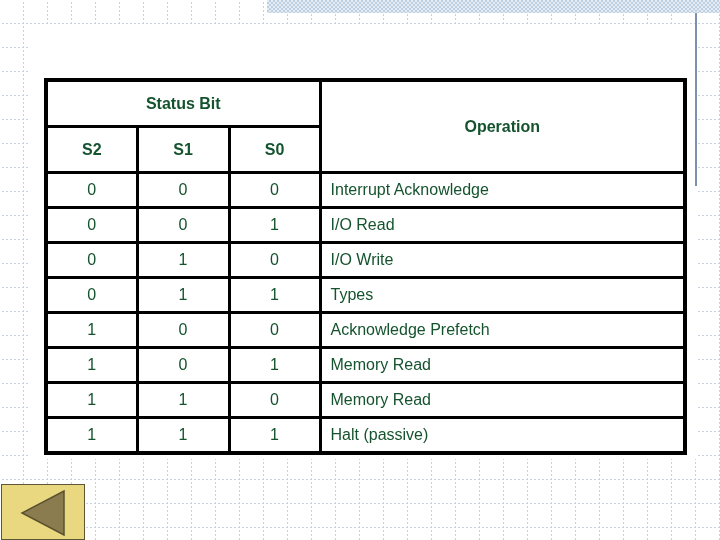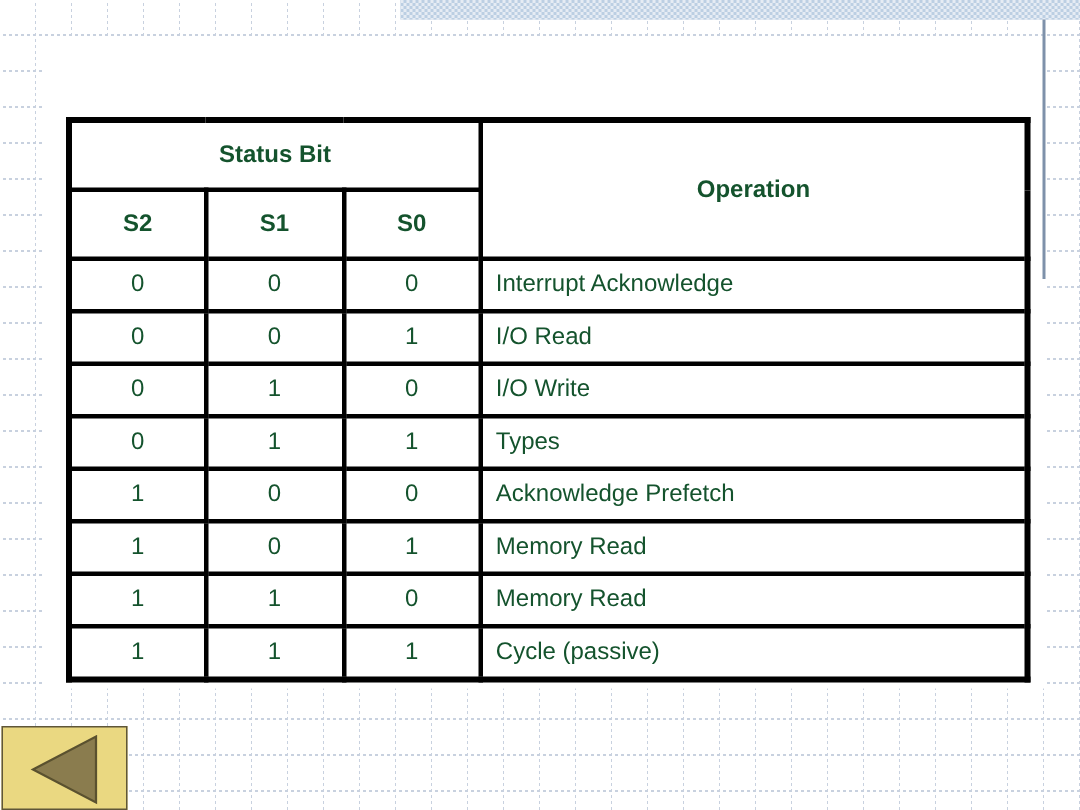--- a/index.html
+++ b/index.html
@@ -121,21 +121,21 @@
       <tr>
         <td>1</td>
         <td>1</td>
         <td>0</td>
         <td class="op">Memory Read</td>
       </tr>
       <tr>
         <td>1</td>
         <td>1</td>
         <td>1</td>
-        <td class="op">Cycle (passive)</td>
+        <td class="op">Halt (passive)</td>
       </tr>
     </tbody>
   </table>
 
   <button class="back-btn" aria-label="back">
     <svg viewBox="0 0 84 54">
       <polygon points="62,6 62,50 20,28" fill="#8a7c4e" stroke="#5a512f" stroke-width="1.5"></polygon>
     </svg>
   </button>
 

